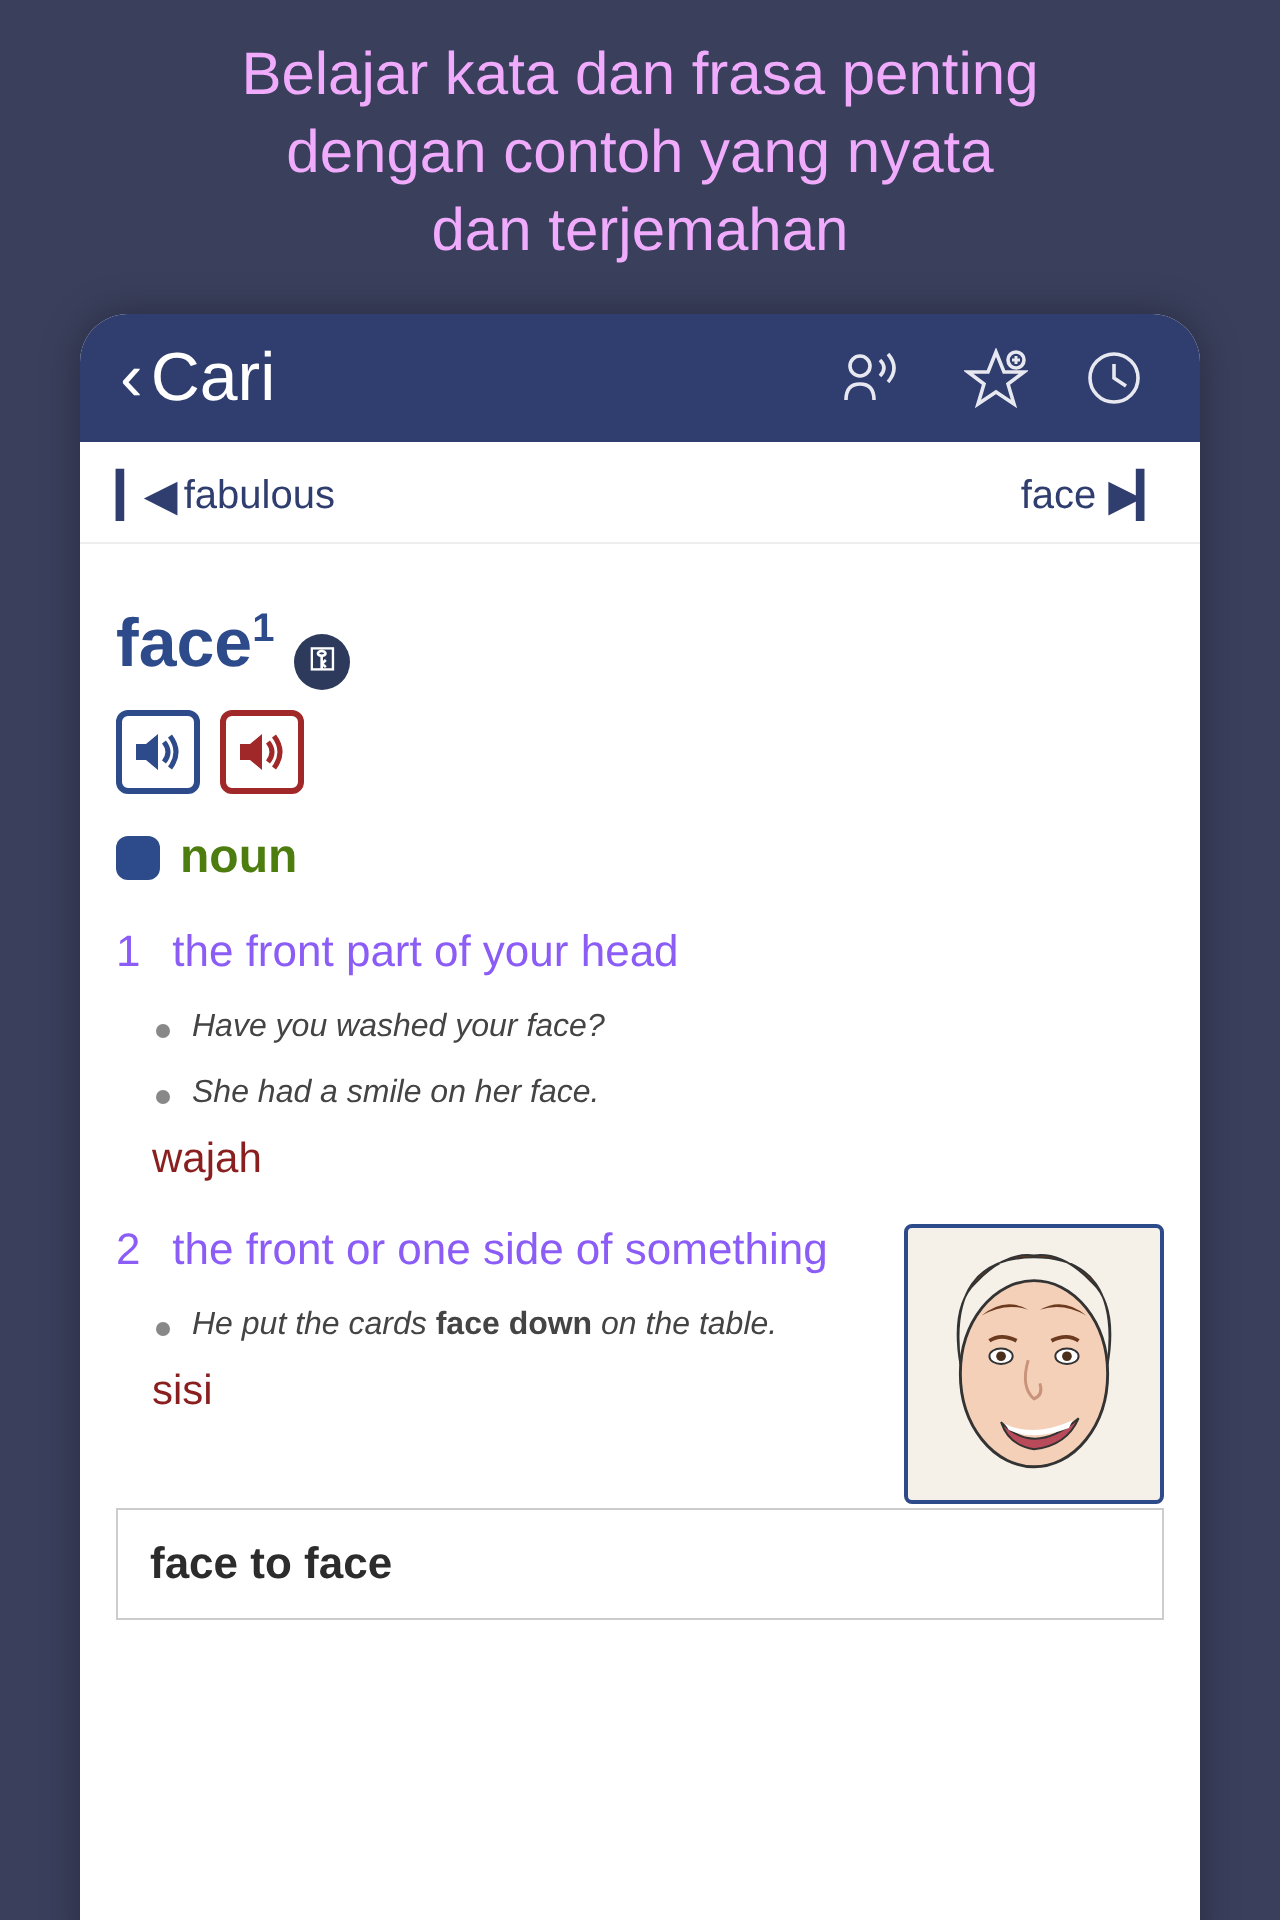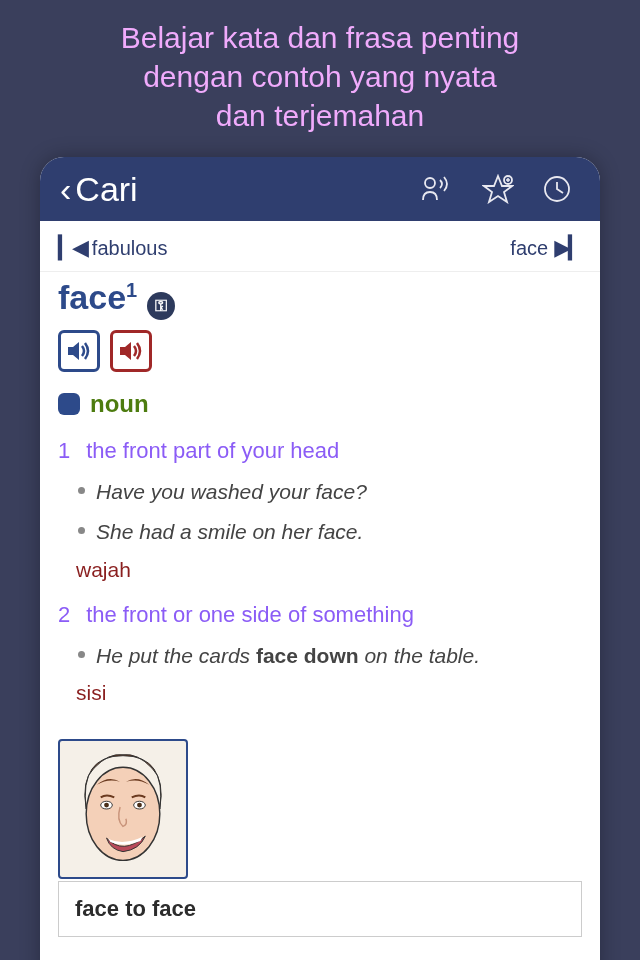--- a/index.html
+++ b/index.html
@@ -82,20 +82,21 @@
   letter-spacing: -3px;
 }
 .content {
   padding: 6px 18px 0;
 }
 .headword-row {
   display: flex;
   align-items: baseline;
   gap: 10px;
   margin-bottom: 12px;
+  margin-top: 25px;
 }
 .headword {
   color: #2d4a8a;
   font-size: 34px;
   font-weight: 700;
 }
 .sup {
   font-size: 20px;
   vertical-align: super;
 }
@@ -151,21 +152,21 @@
   font-size: 22px;
   color: #8b5cf6;
   line-height: 1.5;
   margin-bottom: 10px;
 }
 .sense-num {
   display: inline-block;
   width: 22px;
 }
 .example {
-  font-size: 21px;
+  font-size: 16px;
   font-style: italic;
   color: #444;
   margin: 10px 0 10px 38px;
   position: relative;
   line-height: 1.45;
 }
 .bullet {
   position: absolute;
   left: -18px;
   top: 10px;
@@ -176,21 +177,20 @@
 }
 .translation {
   color: #8a1f1f;
   font-size: 21px;
   margin: 10px 0 16px 18px;
 }
 .sense2-wrap {
   display: flex;
   gap: 14px;
   align-items: flex-start;
-  flex-direction: column;
 }
 .sense2-text { flex: 1; }
 .face-img {
   width: 130px;
   height: 140px;
   border: 2px solid #2d4a8a;
   border-radius: 4px;
   background: #f5f0e8;
   display: flex;
   align-items: center;

